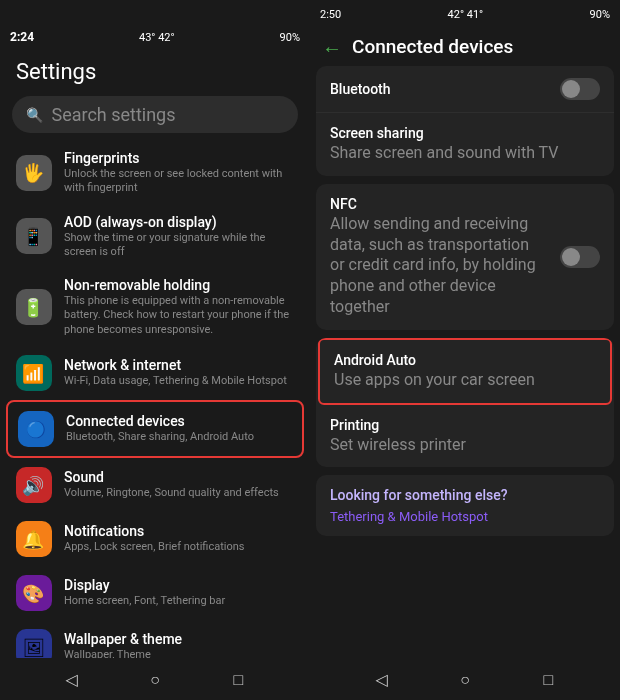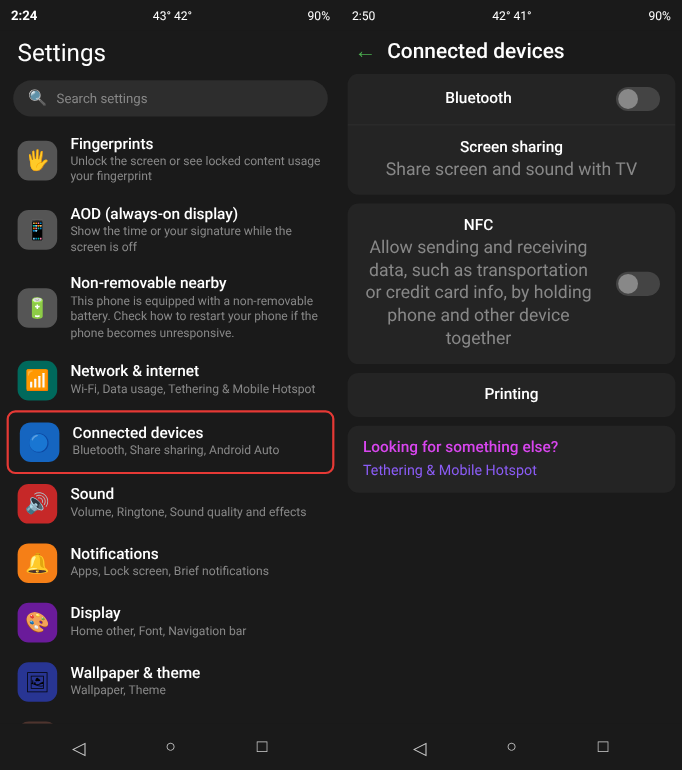--- a/index.html
+++ b/index.html
@@ -24,41 +24,42 @@
 
     .status-bar {
       height: 28px;
       background: #1a1a1a;
       display: flex;
       align-items: center;
       justify-content: space-between;
       padding: 0 10px;
       font-size: 11px;
       color: #fff;
+      margin-top: 23px;
     }
     .status-left { font-weight: bold; font-size: 12px; }
 
     .left-title {
       padding: 8px 16px 8px;
       font-size: 22px;
       font-weight: normal;
       color: #fff;
     }
 
     .search-bar {
       margin: 4px 12px 8px;
       background: #2d2d2d;
       border-radius: 24px;
       padding: 8px 14px;
       display: flex;
       align-items: center;
       gap: 8px;
     }
     .search-icon-wrap { color: #888; font-size: 14px; }
-    .search-text { color: #888; font-size: 12px; }
+    .search-text { color: #888; font-size: 18px; }
 
     .settings-list {
       flex: 1;
       overflow: hidden;
       padding: 0 6px;
     }
 
     .setting-item {
       display: flex;
       align-items: center;
@@ -156,21 +157,20 @@
       margin-bottom: 8px;
       overflow: hidden;
     }
 
     .right-item {
       display: flex;
       align-items: center;
       padding: 12px 14px;
       gap: 20px;
       border-bottom: 1px solid #2e2e2e;
-      text-align: center;
     }
     .right-item:last-child { border-bottom: none; }
 
     .right-item-text { flex: 1; }
     .right-item-title { color: #fff; font-size: 14px; font-weight: 500; }
     .right-item-sub { color: #888; font-size: 16px; margin-top: 2px; line-height: 1.3; }
 
     .toggle {
       width: 40px;
       height: 22px;
@@ -194,21 +194,21 @@
       margin: 0 2px;
       border-radius: 6px;
     }
 
     .looking-section {
       background: #242424;
       border-radius: 10px;
       margin-bottom: 8px;
       padding: 12px 14px;
     }
-    .looking-title { color: #d946ef; font-size: 14px; font-weight: 500; margin-bottom: 6px; }
+    .looking-title { color: #c4b5fd; font-size: 14px; font-weight: 500; margin-bottom: 6px; }
     .looking-link { color: #8b5cf6; font-size: 13px; cursor: pointer; }
 
     .right-nav-bar {
       height: 42px;
       background: #1a1a1a;
       display: flex;
       align-items: center;
       justify-content: space-around;
       padding: 0 30px;
     }
@@ -230,36 +230,36 @@
     <span class="search-icon-wrap">🔍</span>
     <span class="search-text">Search settings</span>
   </div>
 
   <div class="settings-list">
 
     <div class="setting-item">
       <div class="icon-circle icon-gray">🖐</div>
       <div class="setting-text">
         <div class="setting-title">Fingerprints</div>
-        <div class="setting-sub">Unlock the screen or see locked content usage your fingerprint</div>
+        <div class="setting-sub">Unlock the screen or see locked content with with fingerprint</div>
       </div>
     </div>
 
     <div class="setting-item">
       <div class="icon-circle icon-gray">📱</div>
       <div class="setting-text">
         <div class="setting-title">AOD (always-on display)</div>
         <div class="setting-sub">Show the time or your signature while the screen is off</div>
       </div>
     </div>
 
     <div class="setting-item">
       <div class="icon-circle icon-gray">🔋</div>
       <div class="setting-text">
-        <div class="setting-title">Non-removable nearby</div>
+        <div class="setting-title">Non-removable holding</div>
         <div class="setting-sub">This phone is equipped with a non-removable battery. Check how to restart your phone if the phone becomes unresponsive.</div>
       </div>
     </div>
 
     <div class="setting-item">
       <div class="icon-circle icon-teal">📶</div>
       <div class="setting-text">
         <div class="setting-title">Network &amp; internet</div>
         <div class="setting-sub">Wi-Fi, Data usage, Tethering &amp; Mobile Hotspot</div>
       </div>
@@ -286,21 +286,21 @@
       <div class="setting-text">
         <div class="setting-title">Notifications</div>
         <div class="setting-sub">Apps, Lock screen, Brief notifications</div>
       </div>
     </div>
 
     <div class="setting-item">
       <div class="icon-circle icon-purple">🎨</div>
       <div class="setting-text">
         <div class="setting-title">Display</div>
-        <div class="setting-sub">Home other, Font, Navigation bar</div>
+        <div class="setting-sub">Home screen, Font, Tethering bar</div>
       </div>
     </div>
 
     <div class="setting-item">
       <div class="icon-circle icon-indigo">🖼</div>
       <div class="setting-text">
         <div class="setting-title">Wallpaper &amp; theme</div>
         <div class="setting-sub">Wallpaper, Theme</div>
       </div>
     </div>
@@ -358,23 +358,30 @@
           <div class="right-item-title">NFC</div>
           <div class="right-item-sub">Allow sending and receiving data, such as transportation or credit card info, by holding phone and other device together</div>
         </div>
         <div class="toggle">
           <div class="toggle-knob"></div>
         </div>
       </div>
     </div>
 
     <div class="right-section">
+      <div class="right-item android-auto-highlighted">
+        <div class="right-item-text">
+          <div class="right-item-title">Android Auto</div>
+          <div class="right-item-sub">Use apps on your car screen</div>
+        </div>
+      </div>
       <div class="right-item">
         <div class="right-item-text">
           <div class="right-item-title">Printing</div>
+          <div class="right-item-sub">Set wireless printer</div>
         </div>
       </div>
     </div>
 
     <div class="looking-section">
       <div class="looking-title">Looking for something else?</div>
       <div class="looking-link">Tethering &amp; Mobile Hotspot</div>
     </div>
 
   </div>

